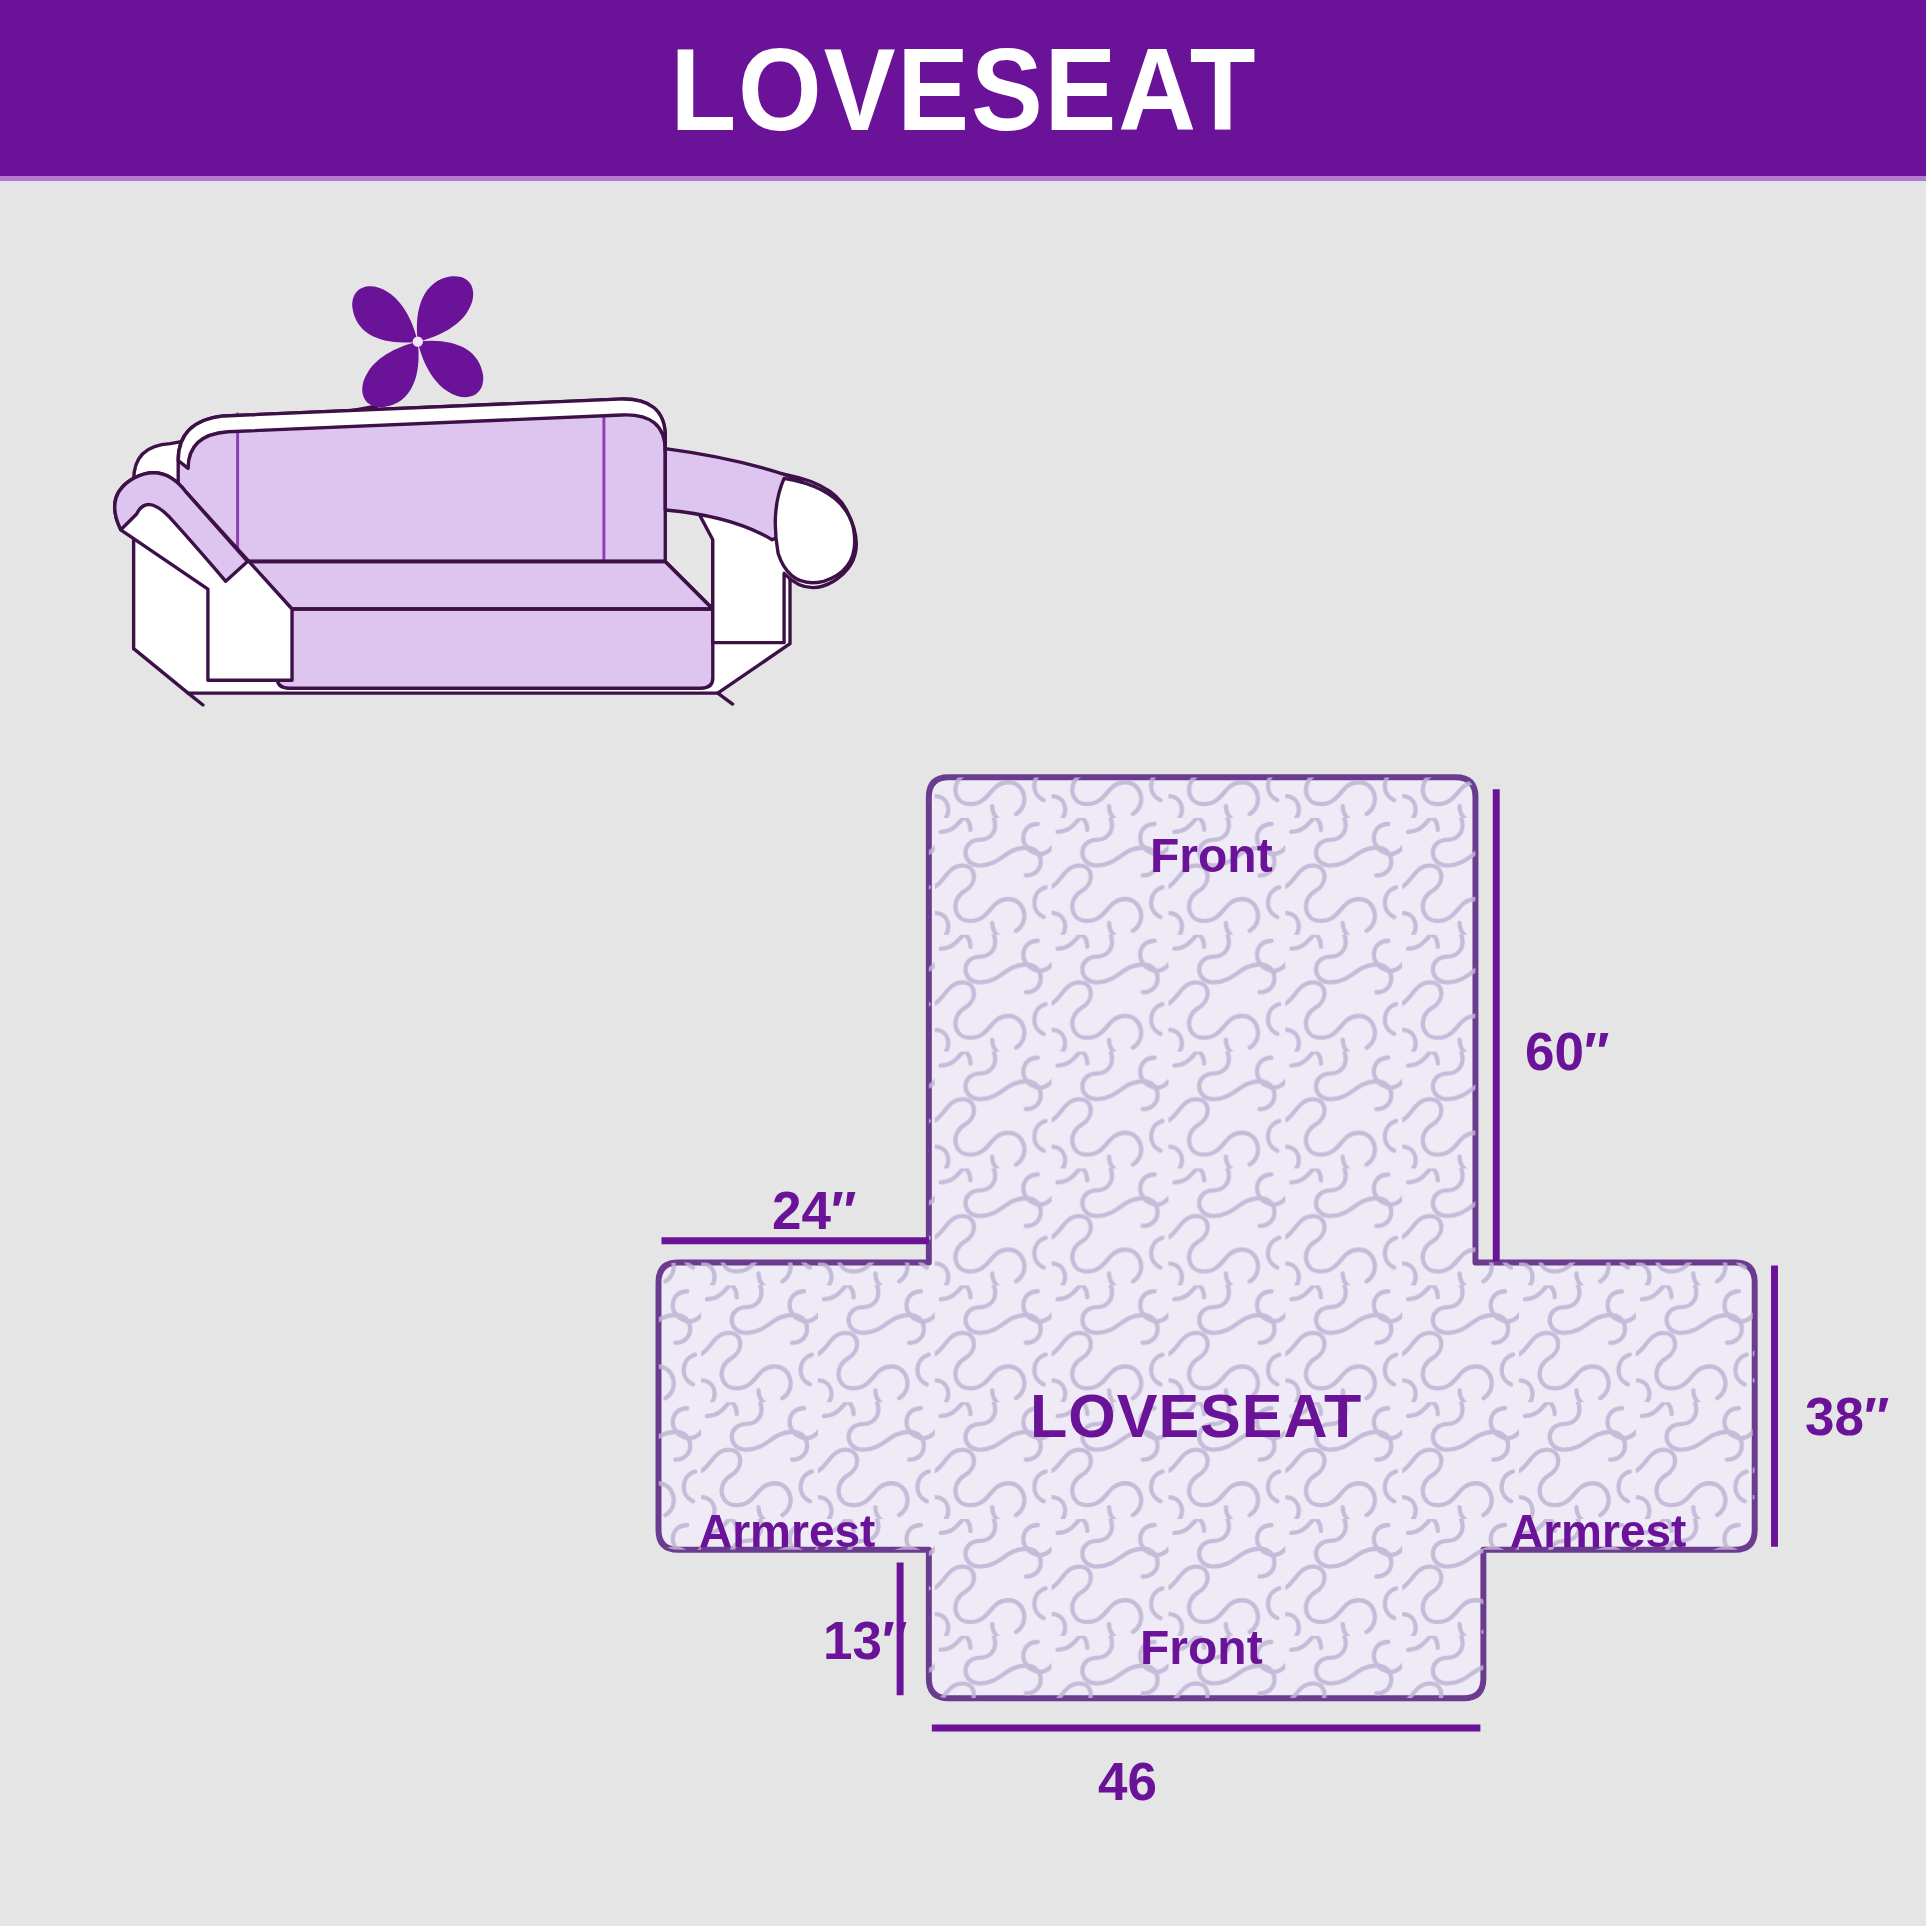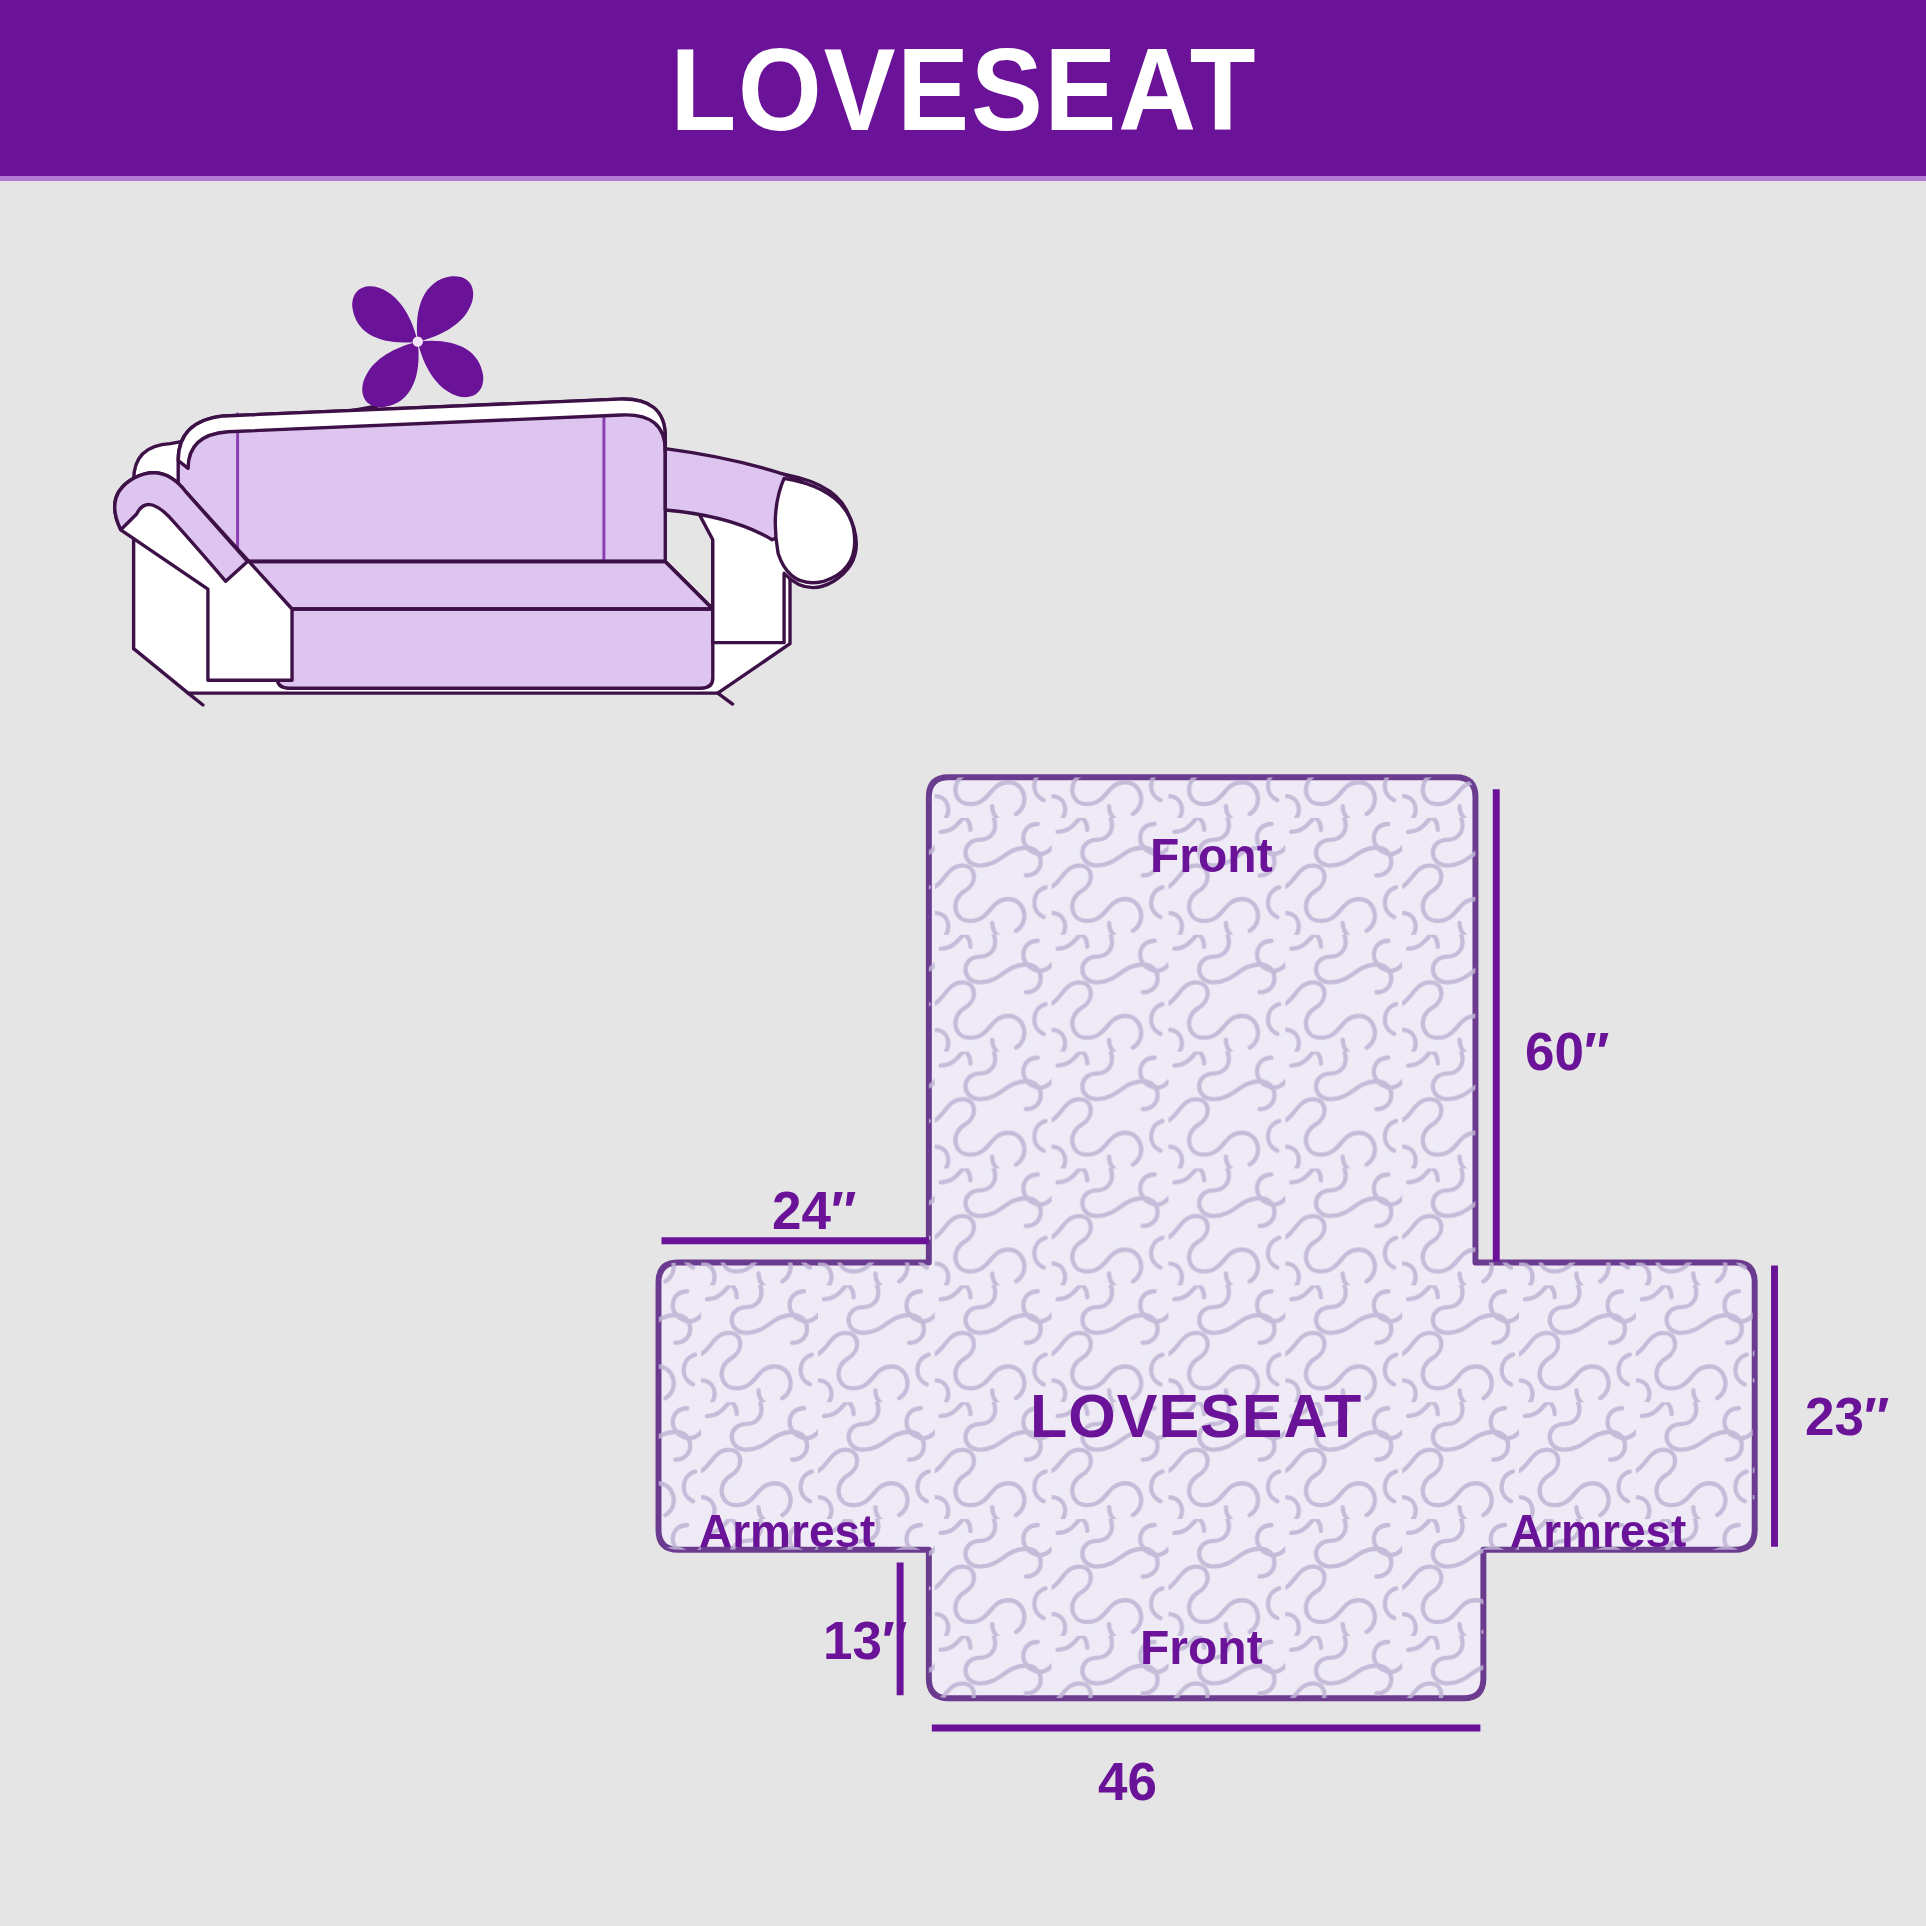--- a/index.html
+++ b/index.html
@@ -195,21 +195,21 @@
   <div class="lbl lbl-dim40">60″</div>
 
   <div class="lbl lbl-dim24">24″</div>
 
   <div class="lbl lbl-main">LOVESEAT</div>
 
   <div class="lbl lbl-armL">Armrest</div>
 
   <div class="lbl lbl-armR">Armrest</div>
 
-  <div class="lbl lbl-dim23">23″</div>
+  <div class="lbl lbl-dim23">38″</div>
 
   <div class="lbl lbl-dim13">13″</div>
 
   <div class="lbl lbl-front">Front</div>
 
   <div class="lbl lbl-dim46">46</div>
 
 </div>
 
 

